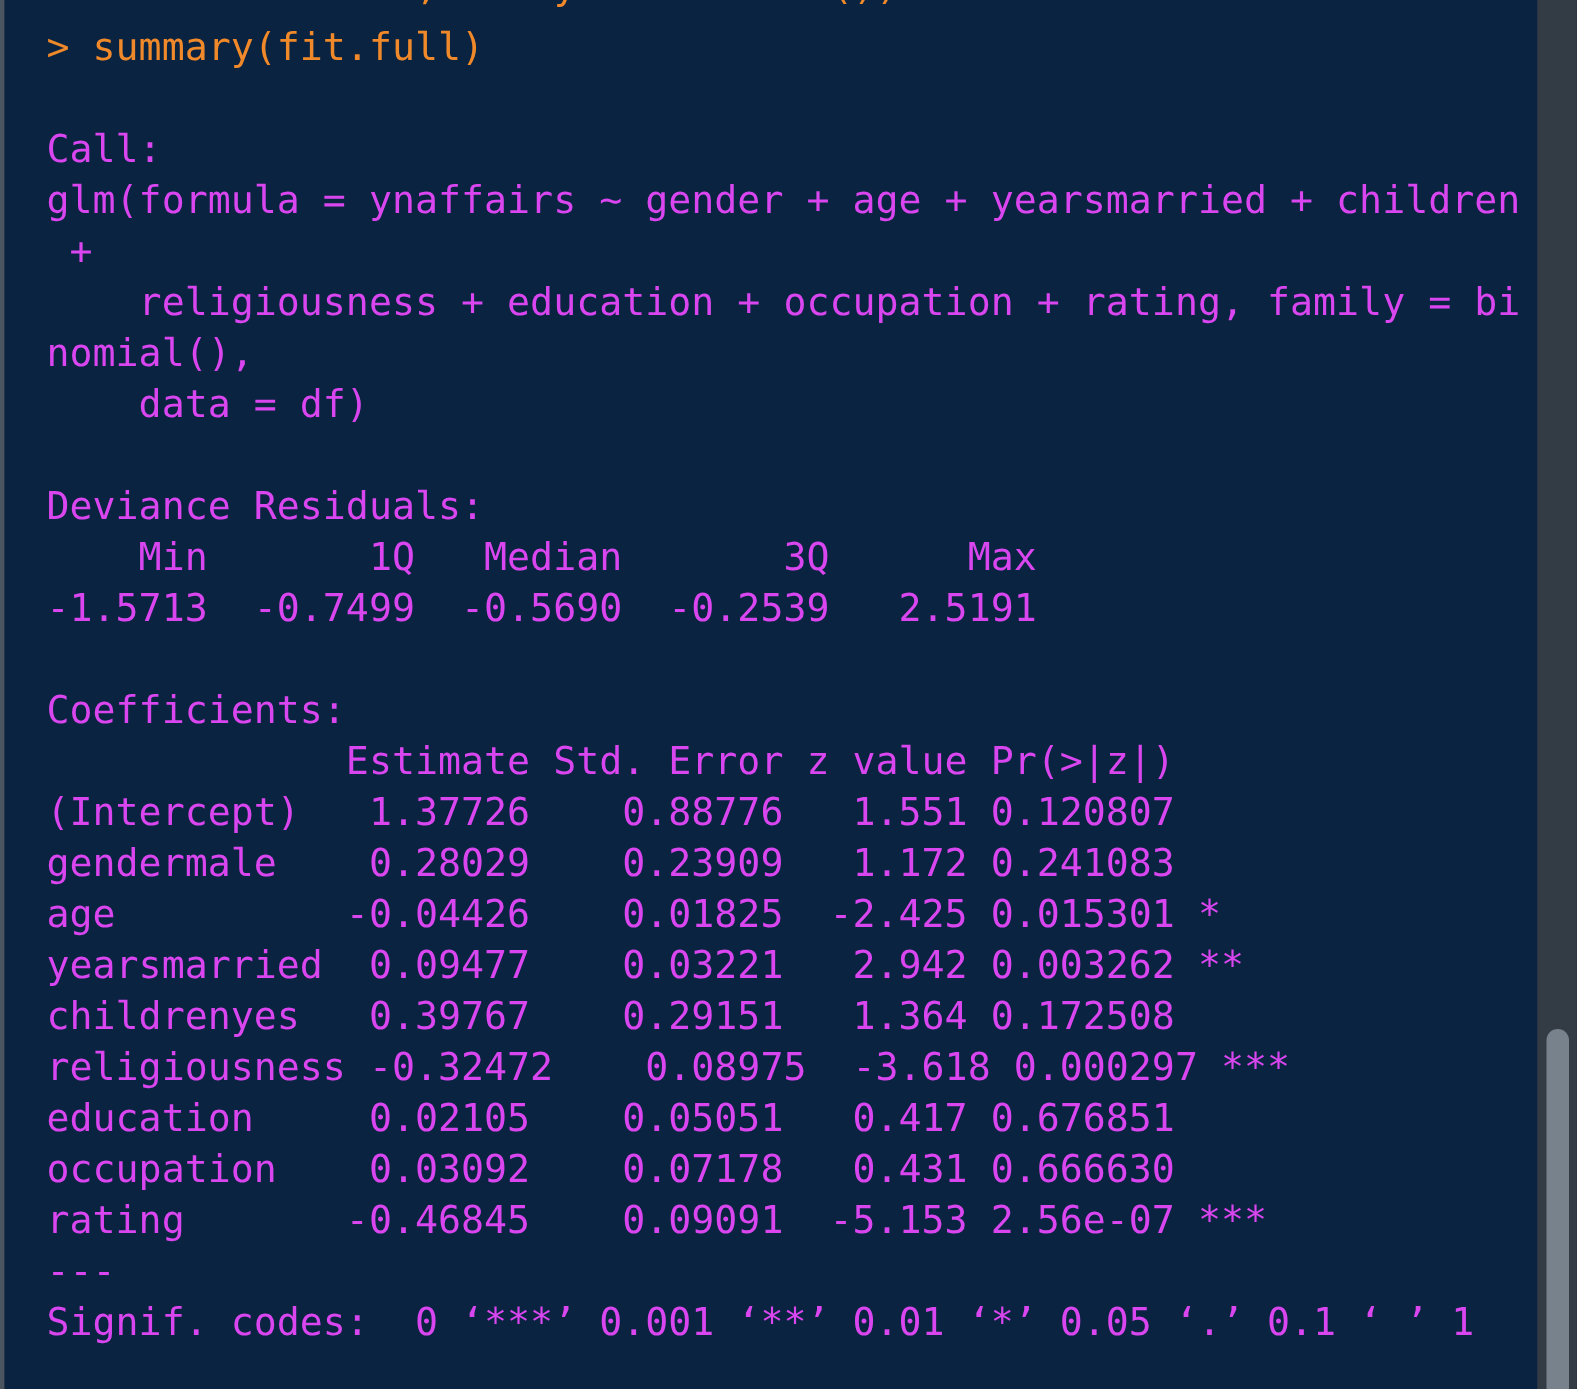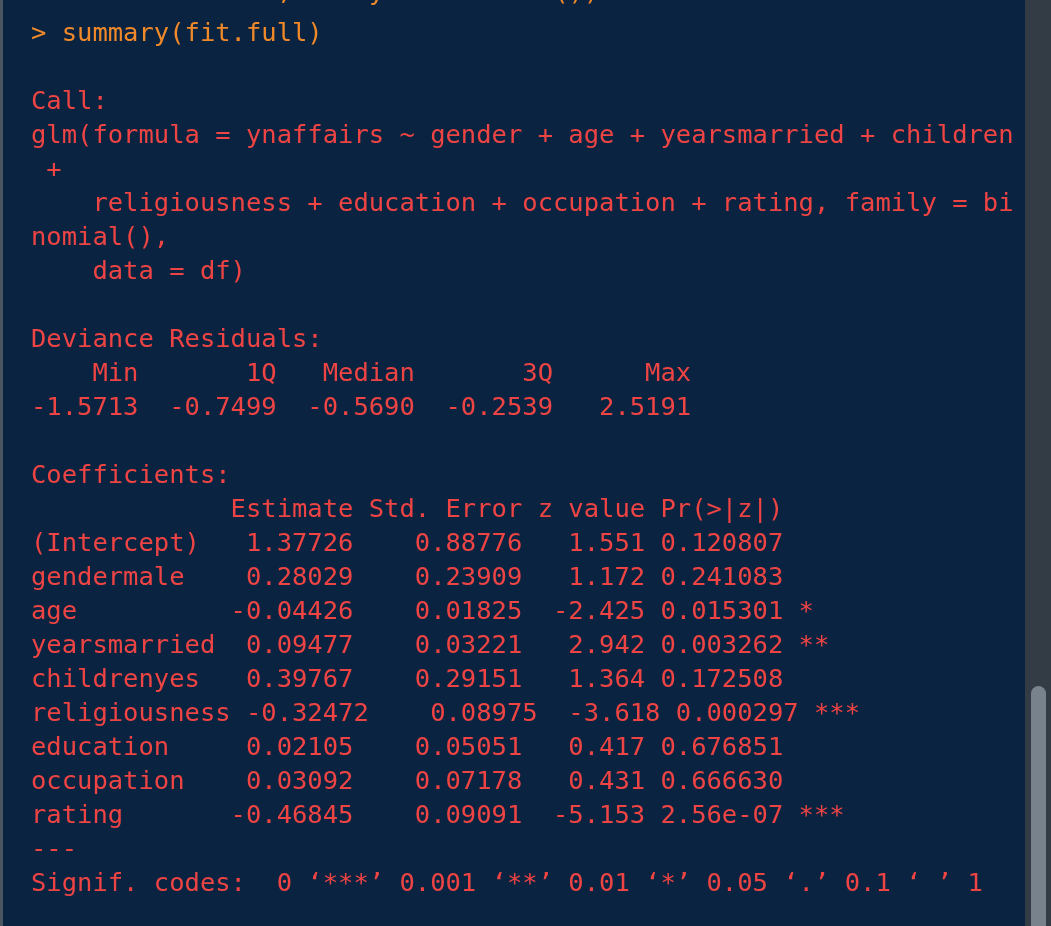--- a/index.html
+++ b/index.html
@@ -61,21 +61,21 @@
   .line {
     display: block;
     height: 34px;
     padding-left: 13px;
     white-space: pre;
   }
   .line.prompt {
     color: #f0892a;
   }
   .line.output {
-    color: #ef4444;
+    color: #d946ef;
   }
 
   
   #clipped-top {
     position: absolute;
     left: 0;
     top: -26px;
     height: 34px;
     color: #f0892a;
     padding-left: 13px;

